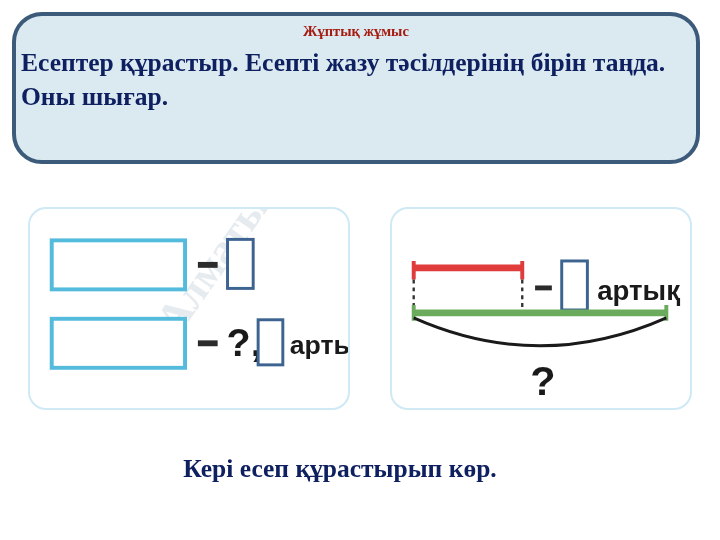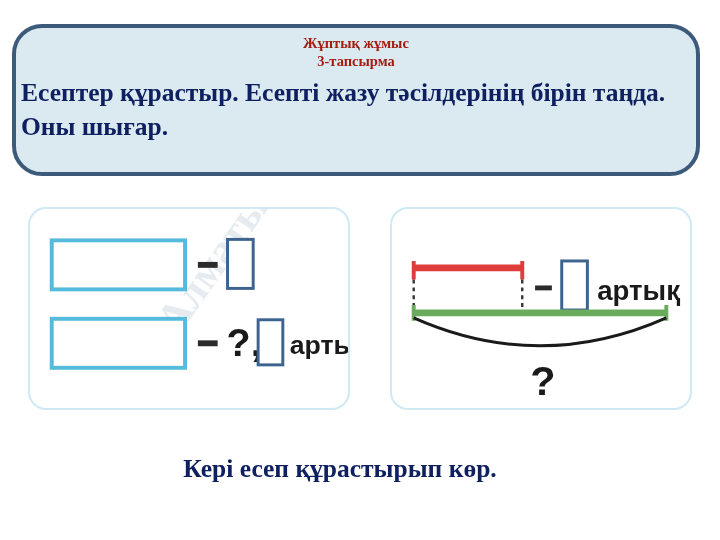--- a/index.html
+++ b/index.html
@@ -26,21 +26,20 @@
     position: absolute;
     left: 12px;
     top: 12px;
     width: 688px;
     height: 152px;
     box-sizing: border-box;
     background: #dbe9f1;
     border: 4px solid #3c5a79;
     border-radius: 30px;
     padding-top: 6px;
-    margin-top: 12px;
   }
   .header-small {
     text-align: center;
     color: #a51b10;
     font-family: "Liberation Serif", serif;
     font-weight: bold;
     font-size: 14.5px;
     line-height: 18px;
     letter-spacing: 0px;
   }
@@ -114,21 +113,20 @@
     fill: #1a1a1a;
   }
 </style>
 </head>
 <body>
 
 <div id="slide">
 
   <div class="header-box">
     <div class="header-small">Жұптық жұмыс</div>
-    <div class="header-small">3-тапсырма</div>
     <div class="header-main">Есептер құрастыр. Есепті жазу тәсілдерінің бірін таңда. Оны шығар.</div>
   </div>
 
   <div class="panel" id="panel-left">
     <svg class="panel-svg" viewBox="0 0 322 203" preserveAspectRatio="none">
 
       <g opacity="0.26">
         <text class="wm-text" x="150" y="130" transform="rotate(-55 150 130)">Алматы</text>
       </g>
 

